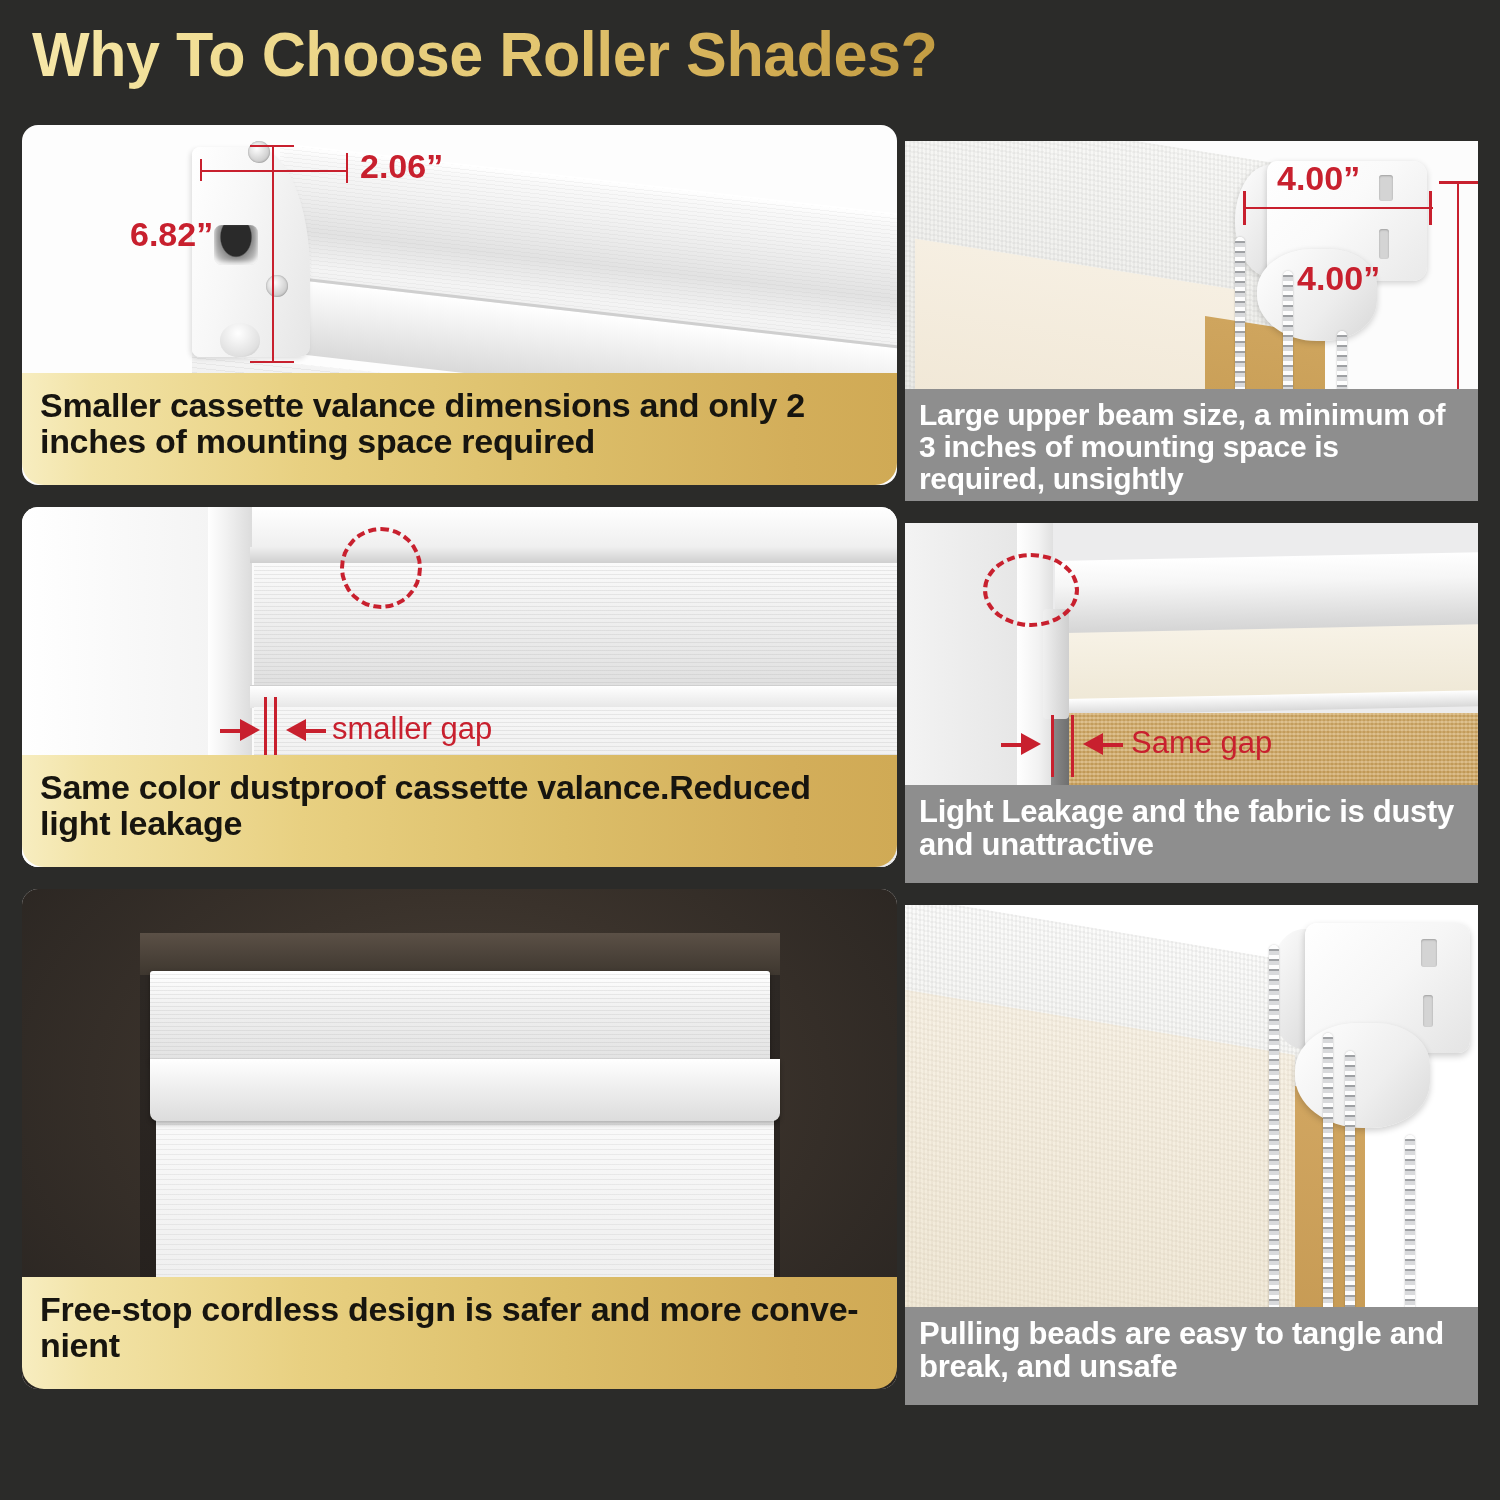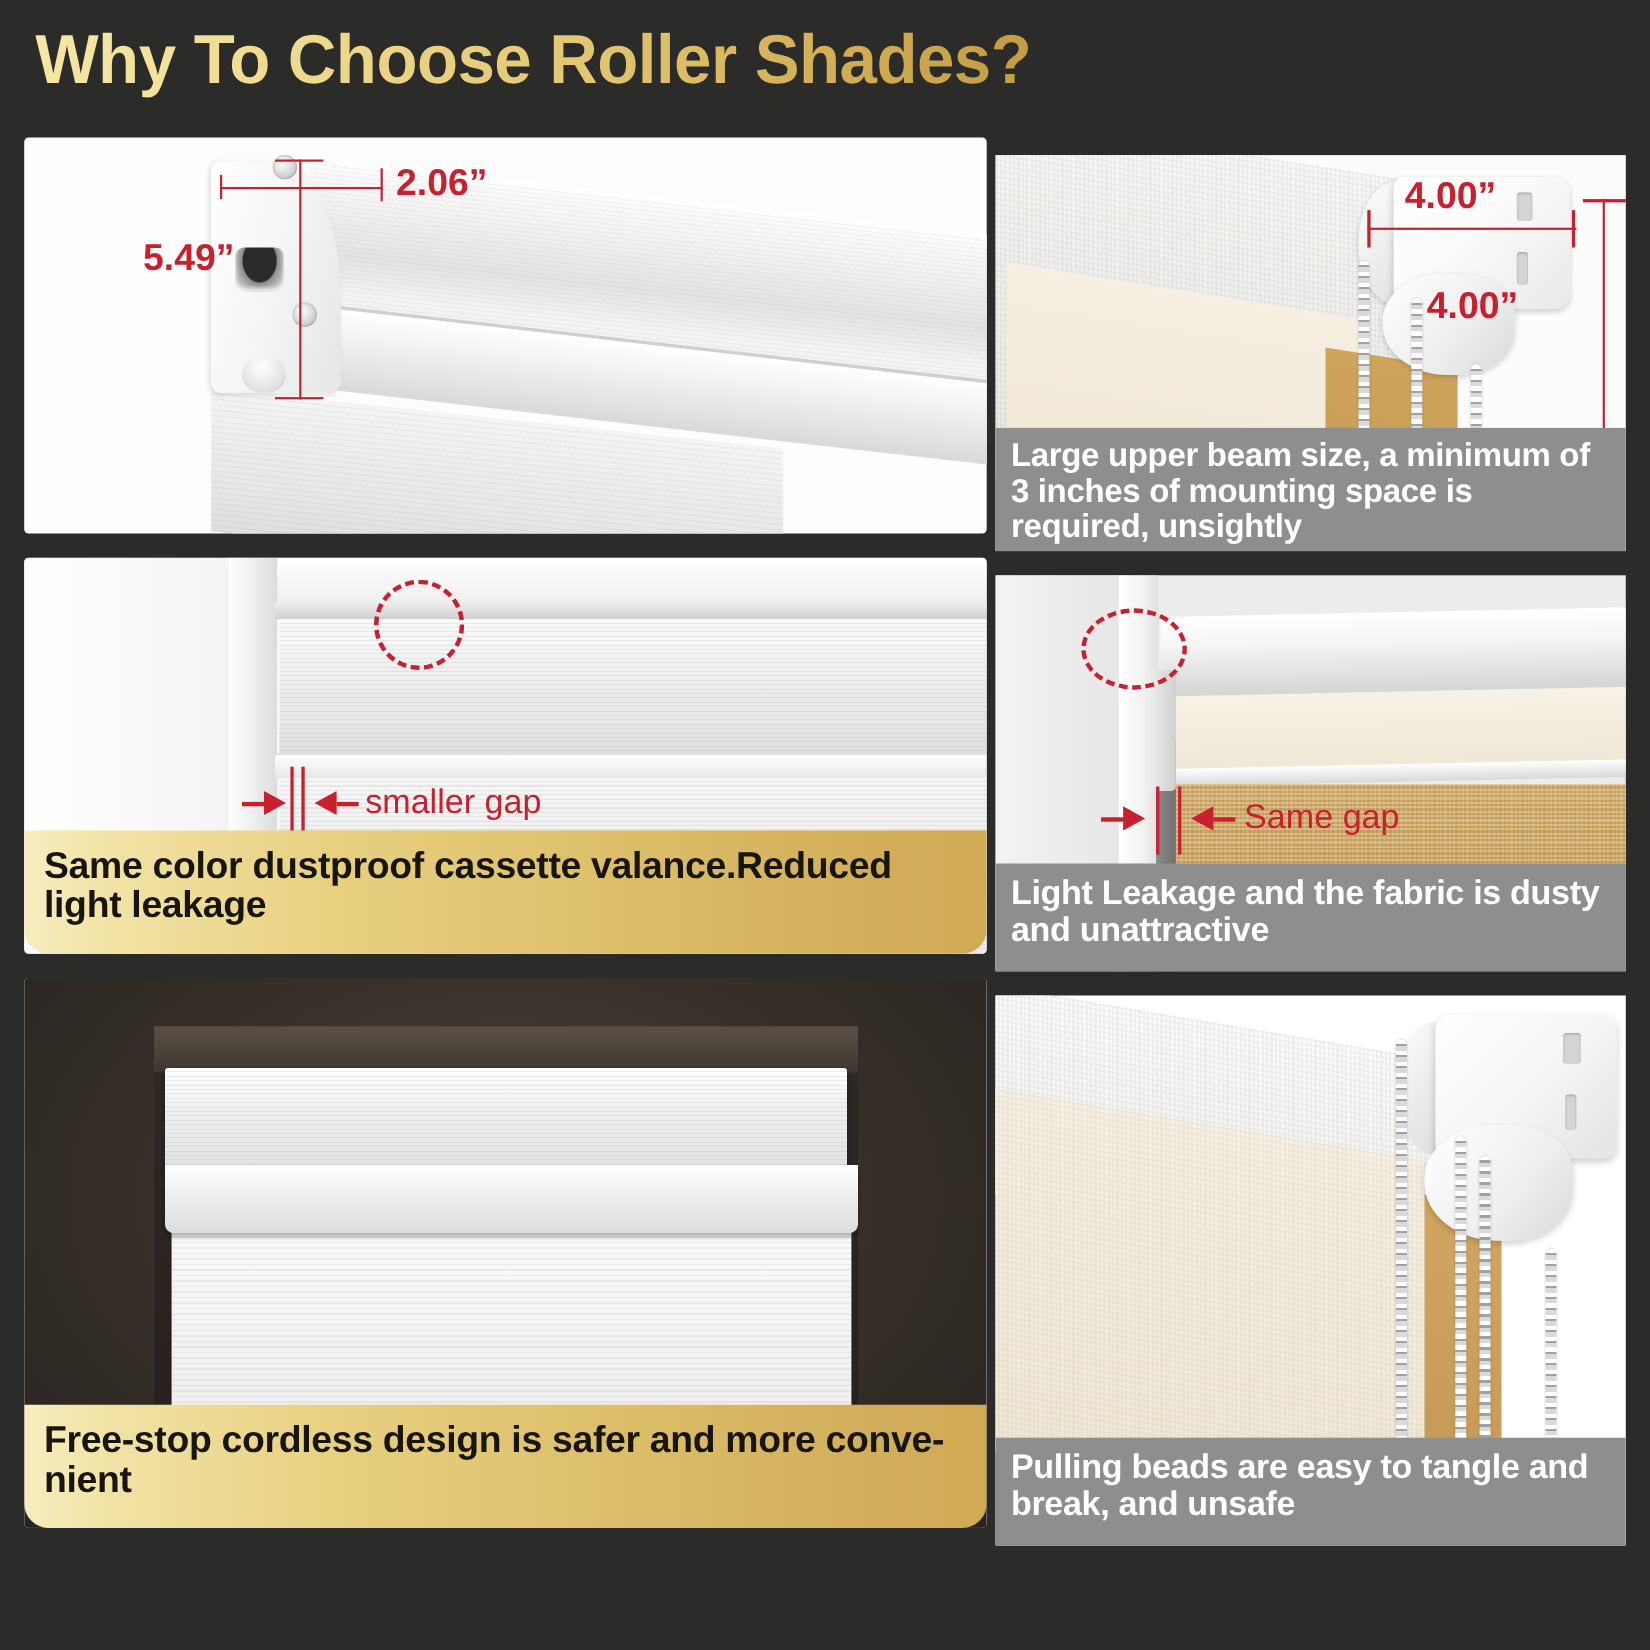--- a/index.html
+++ b/index.html
@@ -18,21 +18,21 @@
     letter-spacing:-0.5px;
     background:linear-gradient(100deg,#f6e7a8 0%,#f0dd93 22%,#e3c671 55%,#cfa94f 85%,#c29c42 100%);
     -webkit-background-clip:text;background-clip:text;
     color:transparent;-webkit-text-fill-color:transparent;
     white-space:nowrap;
     transform:scaleX(0.97);transform-origin:left center;
   }
 
   
   .panel{position:absolute;overflow:hidden;background:#fff;}
-  .left{left:22px;width:875px;border-radius:4px;}
+  .left{left:22px;width:875px;border-radius:16px;}
   .right{left:905px;width:573px;border-radius:0;margin-top:16px;}
 
   .r1{top:125px;height:360px;}
   .r2{top:507px;height:360px;}
   .r3{top:889px;height:500px;}
 
   
   .cap{
     position:absolute;left:0;right:0;bottom:0;
     box-sizing:border-box;
@@ -290,22 +290,23 @@
       </div>
 
       <div class="dimline dim-h" style="left:178px;top:45px;width:148px;"></div>
       <div class="tick" style="left:178px;top:34px;width:2px;height:22px;"></div>
       <div class="tick" style="left:324px;top:28px;width:2px;height:30px;"></div>
       <div class="dimtxt" style="left:338px;top:22px;">2.06”</div>
 
       <div class="dimline dim-v" style="left:250px;top:20px;height:218px;"></div>
       <div class="tick" style="left:228px;top:20px;width:44px;height:2px;"></div>
       <div class="tick" style="left:228px;top:236px;width:44px;height:2px;"></div>
-      <div class="dimtxt" style="left:108px;top:90px;">5.49”</div>
-    </div>
+      <div class="dimtxt" style="left:108px;top:90px;">6.82”</div>
+    </div>
+    <div class="cap cap-gold cap-tall">Smaller cassette valance dimensions and only 2 inches of mounting space required</div>
   </div>
 
   <div class="panel right r1 p2bg">
     <div class="scene">
       <div class="fab-white"></div>
       <div class="fab-cream"></div>
       <div class="fab-tan"></div>
       <div class="bracket bracket-roll"></div>
       <div class="bracket bracket-main">
         <div class="bslot" style="left:112px;top:14px;width:14px;height:26px;"></div>

